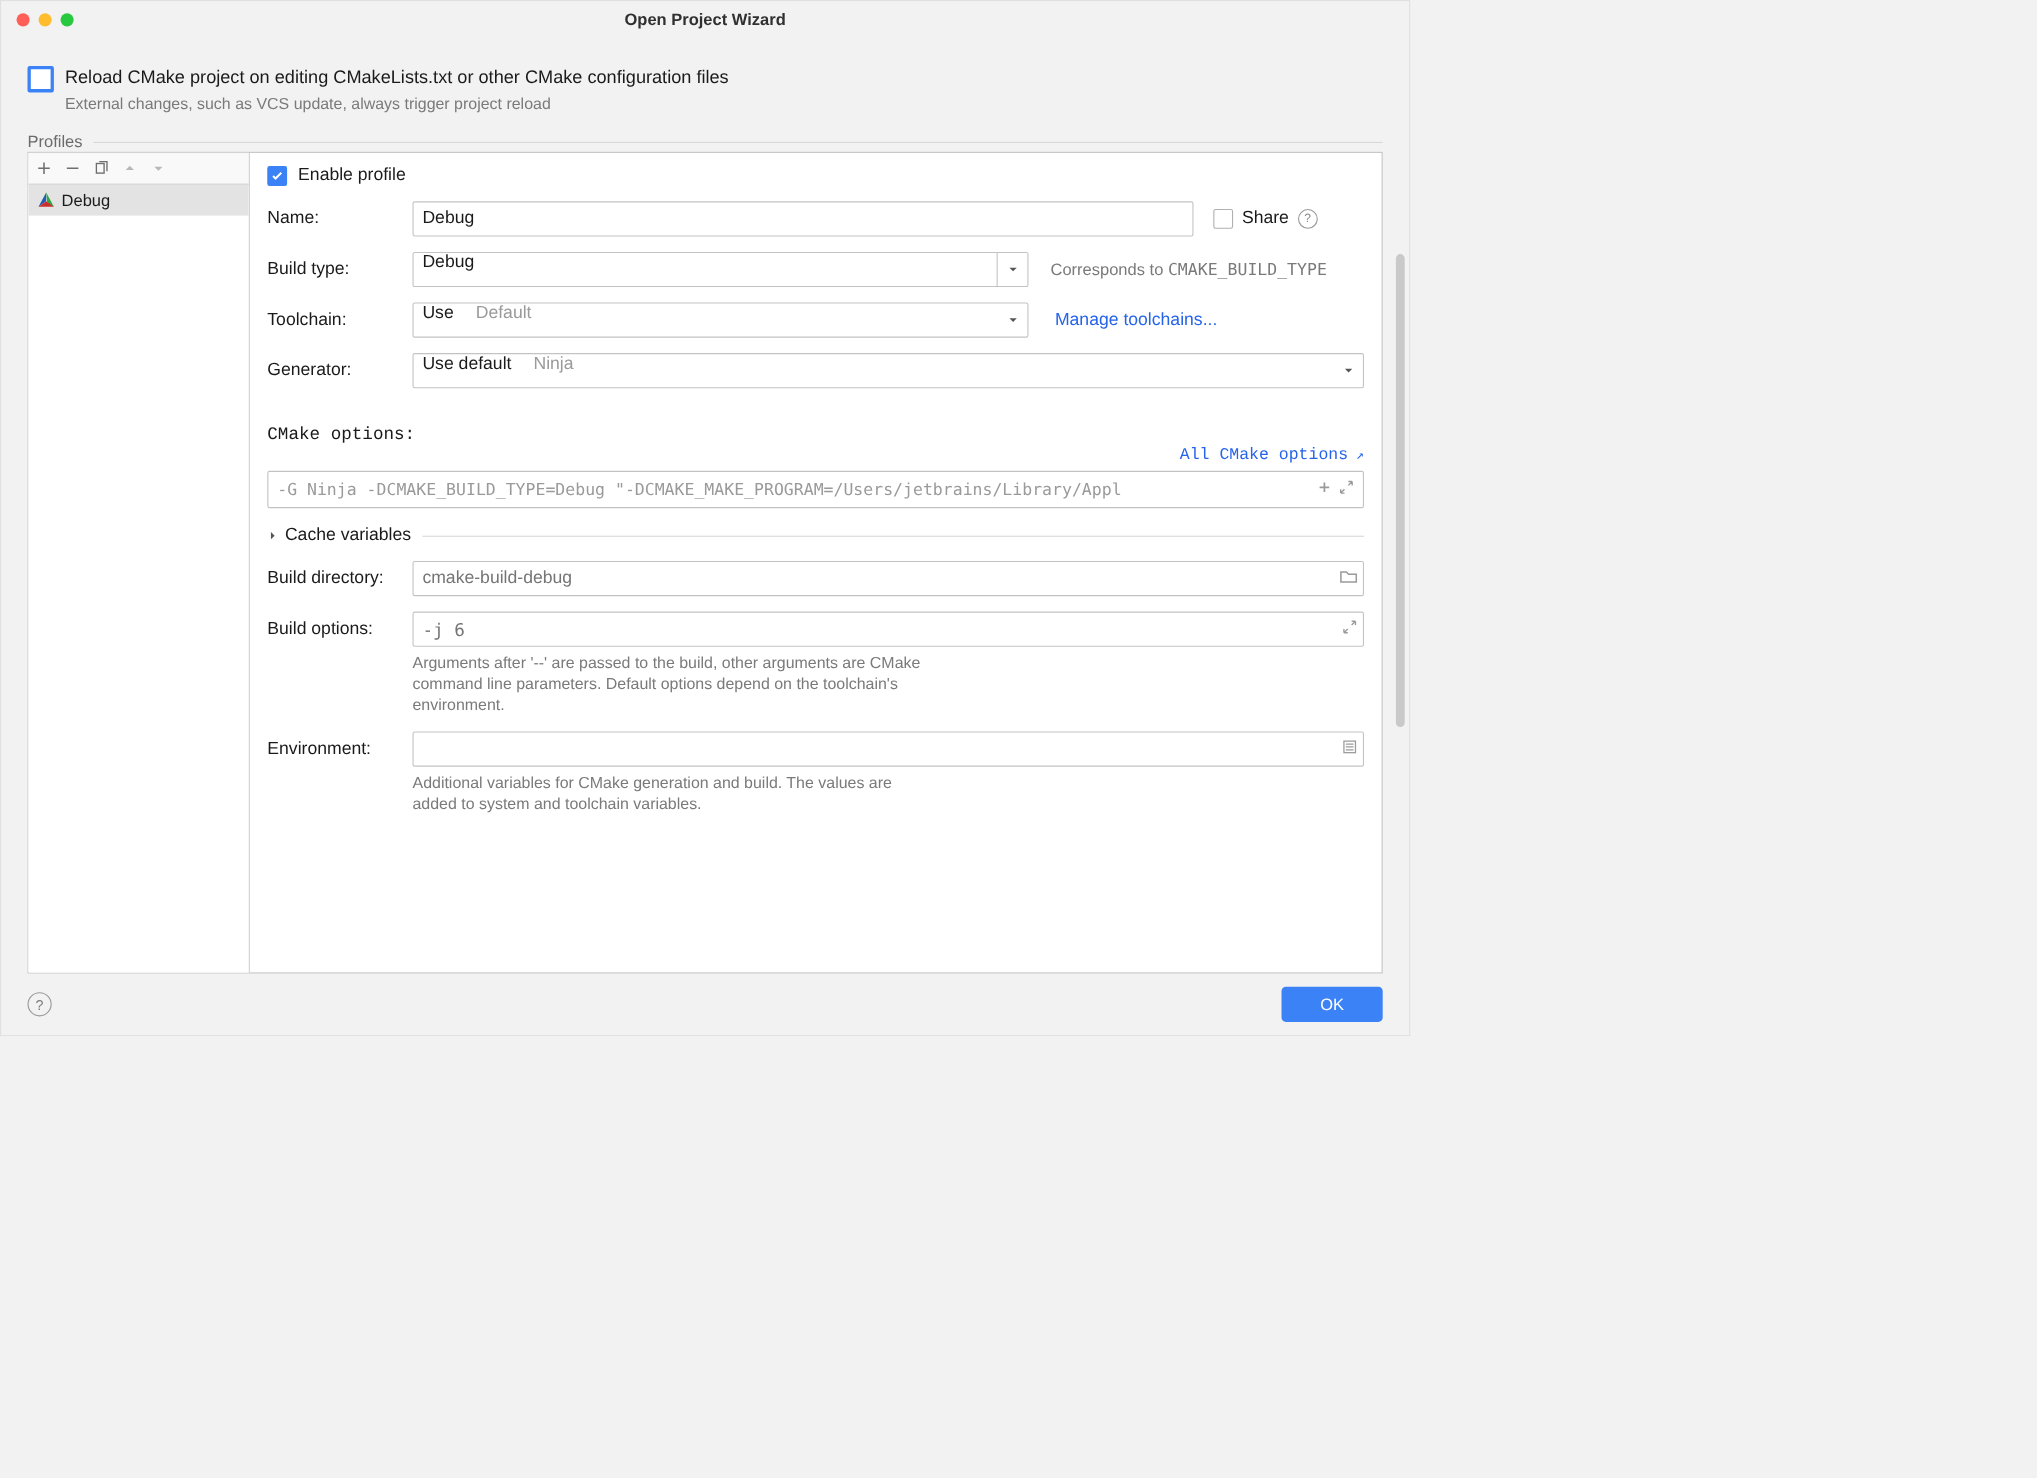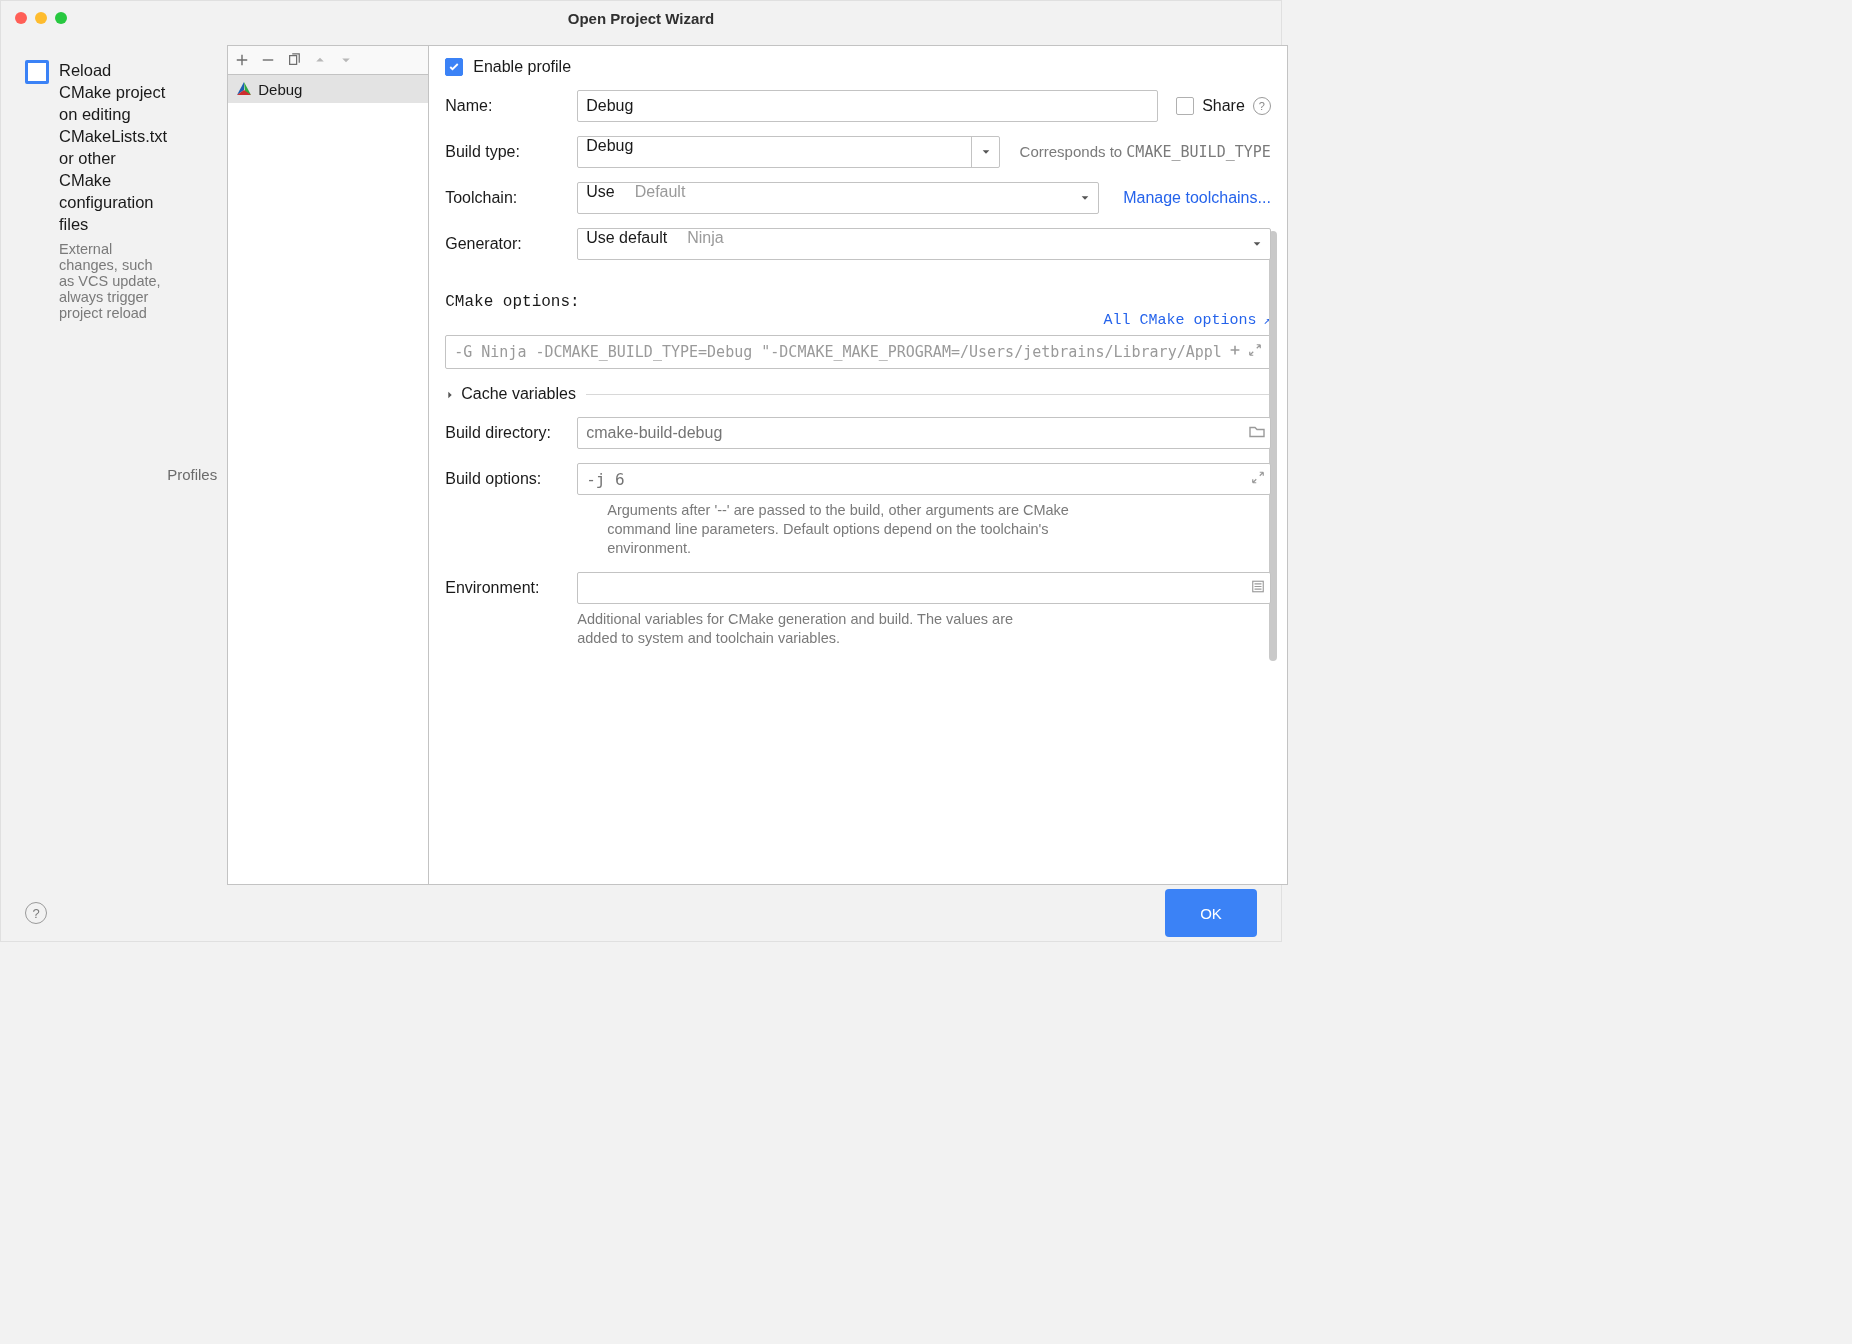--- a/index.html
+++ b/index.html
@@ -4,21 +4,21 @@
 <style>
   html,body{margin:0;padding:0;font-family:-apple-system,BlinkMacSystemFont,"Segoe UI","Helvetica Neue",Arial,sans-serif;font-size:15px;color:#1a1a1a;background:#f2f2f2;}
   .window{width:1280px;height:940px;background:#f2f2f2;position:relative;display:flex;flex-direction:column;border:1px solid #e0e0e0;}
   .titlebar{height:34px;display:flex;align-items:center;position:relative;}
   .traffic{display:flex;gap:8px;margin-left:14px;}
   .tdot{width:12px;height:12px;border-radius:50%;}
   .tdot.red{background:#ff5f57;}
   .tdot.yel{background:#febc2e;}
   .tdot.grn{background:#28c840;}
   .wtitle{position:absolute;left:0;right:0;text-align:center;font-weight:700;font-size:15px;color:#303030;}
-  .content{padding:10px 24px 0 24px;flex:1;display:flex;flex-direction:row;}
+  .content{padding:10px 24px 0 24px;flex:1;display:flex;flex-direction:column;}
   .reload-row{display:flex;align-items:flex-start;gap:10px;margin-top:14px;}
   .cb-outline{width:18px;height:18px;border:3px solid #3b82f6;border-radius:2px;background:#fff;flex-shrink:0;position:relative;top:1px;}
   .reload-text .t1{font-size:16.5px;line-height:22px;}
   .reload-text .t2{font-size:14.5px;color:#7a7a7a;margin-top:6px;}
   .sec-title-row{display:flex;align-items:center;margin-top:18px;}
   .sec-title-row .label{color:#6b6b6b;font-size:15px;margin-right:10px;}
   .sec-title-row .line{flex:1;height:1px;background:#d8d8d8;}
   .profiles-hint{font-size:16.5px;margin:12px 0 16px 0;}
   .profiles-panel{flex:1;border:1px solid #c3c3c3;display:flex;min-height:0;background:#fff;}
   .sidebar{width:200px;border-right:1px solid #c3c3c3;display:flex;flex-direction:column;background:#fff;}
@@ -56,21 +56,21 @@
   .build-dir-field{position:relative;}
   .build-dir-field .folder{position:absolute;right:6px;top:50%;transform:translateY(-50%);color:#9a9a9a;}
   .build-opts-field{position:relative;}
   .build-opts-field .expand{position:absolute;right:6px;top:50%;transform:translateY(-50%);color:#9a9a9a;}
   .env-field{position:relative;}
   .env-field .list{position:absolute;right:6px;top:50%;transform:translateY(-50%);color:#9a9a9a;}
   .share-block{display:flex;align-items:center;gap:8px;margin-left:18px;}
   .help-circ{width:16px;height:16px;border:1.3px solid #9a9a9a;border-radius:50%;display:flex;align-items:center;justify-content:center;font-size:11px;color:#888;}
   .footer{height:56px;display:flex;align-items:center;padding:0 24px;justify-content:space-between;border-top:0;}
   .help-icon{width:20px;height:20px;border:1.6px solid #9a9a9a;border-radius:50%;display:flex;align-items:center;justify-content:center;font-size:13px;color:#7b7b7b;}
-  .ok-btn{background:#3b82f6;color:#fff;border:none;border-radius:4px;width:92px;height:48px;font-size:15px;font-weight:500;}
+  .ok-btn{background:#3b82f6;color:#fff;border:none;border-radius:4px;width:92px;height:32px;font-size:15px;font-weight:500;}
   .mono{font-family:ui-monospace,Menlo,Consolas,monospace;}
   .scroll-thumb{position:absolute;right:4px;top:230px;width:8px;height:430px;background:#c9c9c9;border-radius:4px;}
 </style>
 </head>
 <body>
 
 <div class="window">
   <div class="scroll-thumb"></div>
   <div class="titlebar">
     <div class="traffic">
@@ -242,21 +242,21 @@
         <div>
           <div class="row">
             <span class="lbl">Build options:</span>
             <div class="field build-opts-field">
               <input type="text" class="tf mono" placeholder="-j 6" style="">
               <span class="expand"><svg viewBox="0 0 16 16" width="14" height="14">
                     <path d="M2 14l4-4M14 2l-4 4M2 14v-4M2 14h4M14 2v4M14 2h-4" stroke="#9a9a9a" stroke-width="1.4" fill="none"></path>
                   </svg></span>
             </div>
           </div>
-          <div class="tip-row" style="margin-top:6px;gap:30px;">
+          <div class="tip-row" style="margin-top:6px;">
             <div class="pad"></div>
             <div class="tip">Arguments after '--' are passed to the build, other arguments are CMake command line parameters. Default options depend on the toolchain's environment.</div>
           </div>
         </div>
 
         <div>
           <div class="row">
             <span class="lbl">Environment:</span>
             <div class="field env-field">
               <input type="text" class="tf" style="">

